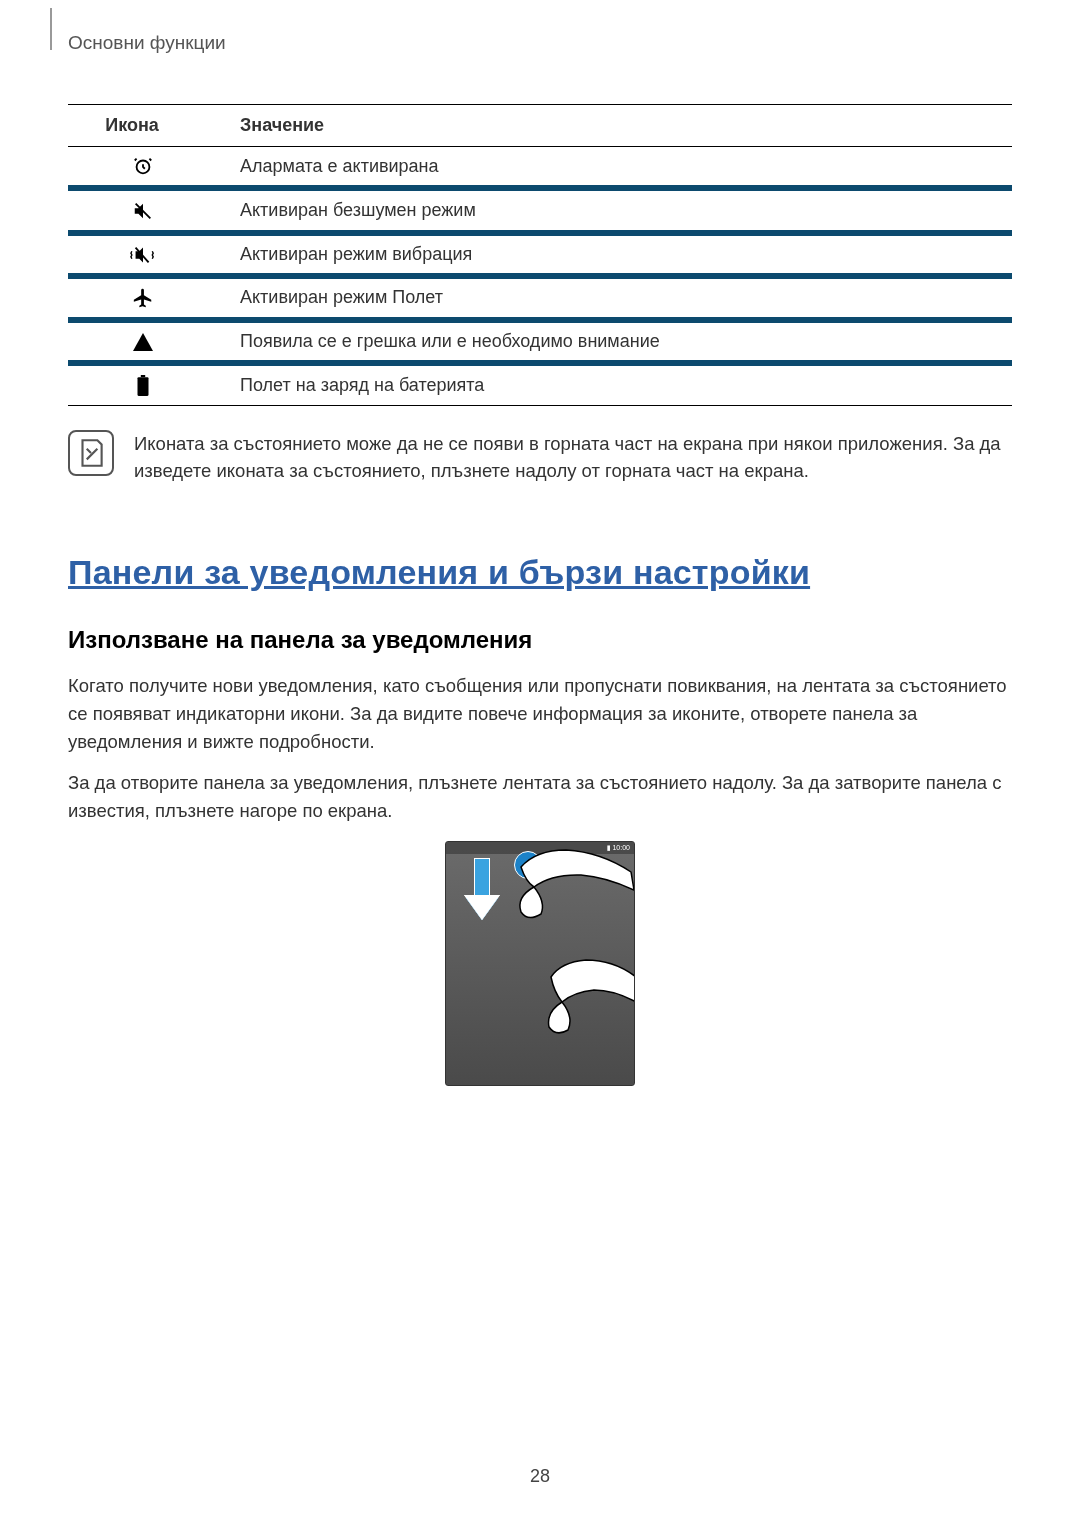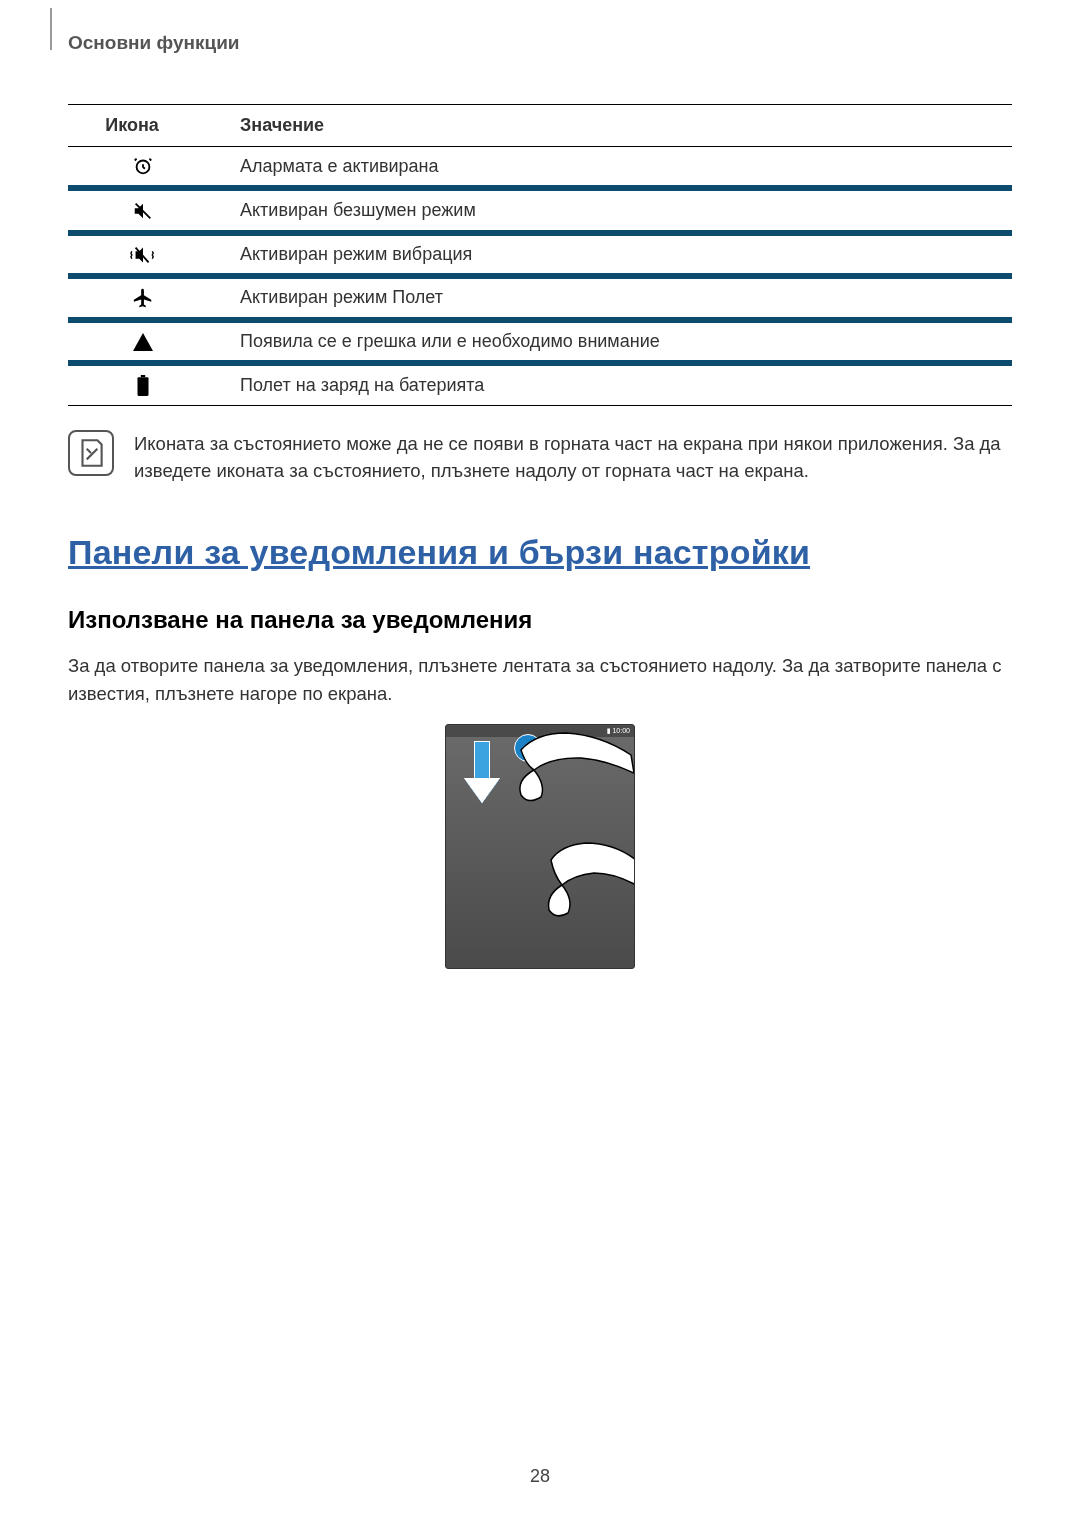--- a/index.html
+++ b/index.html
@@ -21,21 +21,20 @@
     top: 8px;
     width: 2px;
     height: 42px;
     background: #999;
   }
   .chapter-header {
     font-size: 19px;
     color: #555;
     margin-bottom: 50px;
     margin-left: 0px;
-    font-weight: bold;
   }
   table.icon-table {
     width: 100%;
     border-collapse: collapse;
     margin-bottom: 24px;
   }
   table.icon-table th {
     text-align: left;
     font-weight: bold;
     padding: 10px 22px 10px 22px;
@@ -49,21 +48,21 @@
     border-bottom: 6px solid #0c4a6e;
     font-size: 18px;
   }
   table.icon-table tr:last-child td { border-bottom: 1.5px solid #000; }
   table.icon-table td:first-child { text-align: center; padding-left:0; padding-right:0;}
   .icon-cell svg { vertical-align: middle; }
   .note-row {
     display: flex;
     gap: 20px;
     margin-top: 12px;
-    margin-bottom: 48px;
+    margin-bottom: 68px;
   }
   .note-icon-box {
     flex: none;
     width: 46px; height: 46px;
     border: 2px solid #555;
     border-radius: 8px;
     display: flex; align-items: center; justify-content: center;
   }
   .note-text {
     font-size: 18.5px;
@@ -232,20 +231,21 @@
           <path d="M12 22l10-10M12 12l4 4"></path>
       </svg>
     </div>
     <div class="note-text">Иконата за състоянието може да не се появи в горната част на екрана при някои приложения. За да изведете иконата за състоянието, плъзнете надолу от горната част на екрана.</div>
   </div>
 
   <h1 class="section-title">Панели за уведомления и бързи настройки</h1>
 
   <h2 class="subsection-title">Използване на панела за уведомления</h2>
 
+  <p class="body">Когато получите нови уведомления, като съобщения или пропуснати повиквания, на лентата за състоянието се появяват индикаторни икони. За да видите повече информация за иконите, отворете панела за уведомления и вижте подробности.</p>
   <p class="body">За да отворите панела за уведомления, плъзнете лентата за състоянието надолу. За да затворите панела с известия, плъзнете нагоре по екрана.</p>
 
   <div class="illustration-wrap">
     <div class="device-frame">
       <div class="device-status-bar">
         <span>▮</span>
         <span>10:00</span>
       </div>
       <div class="touch-circle"></div>
       <div class="swipe-arrow-bar"></div>

